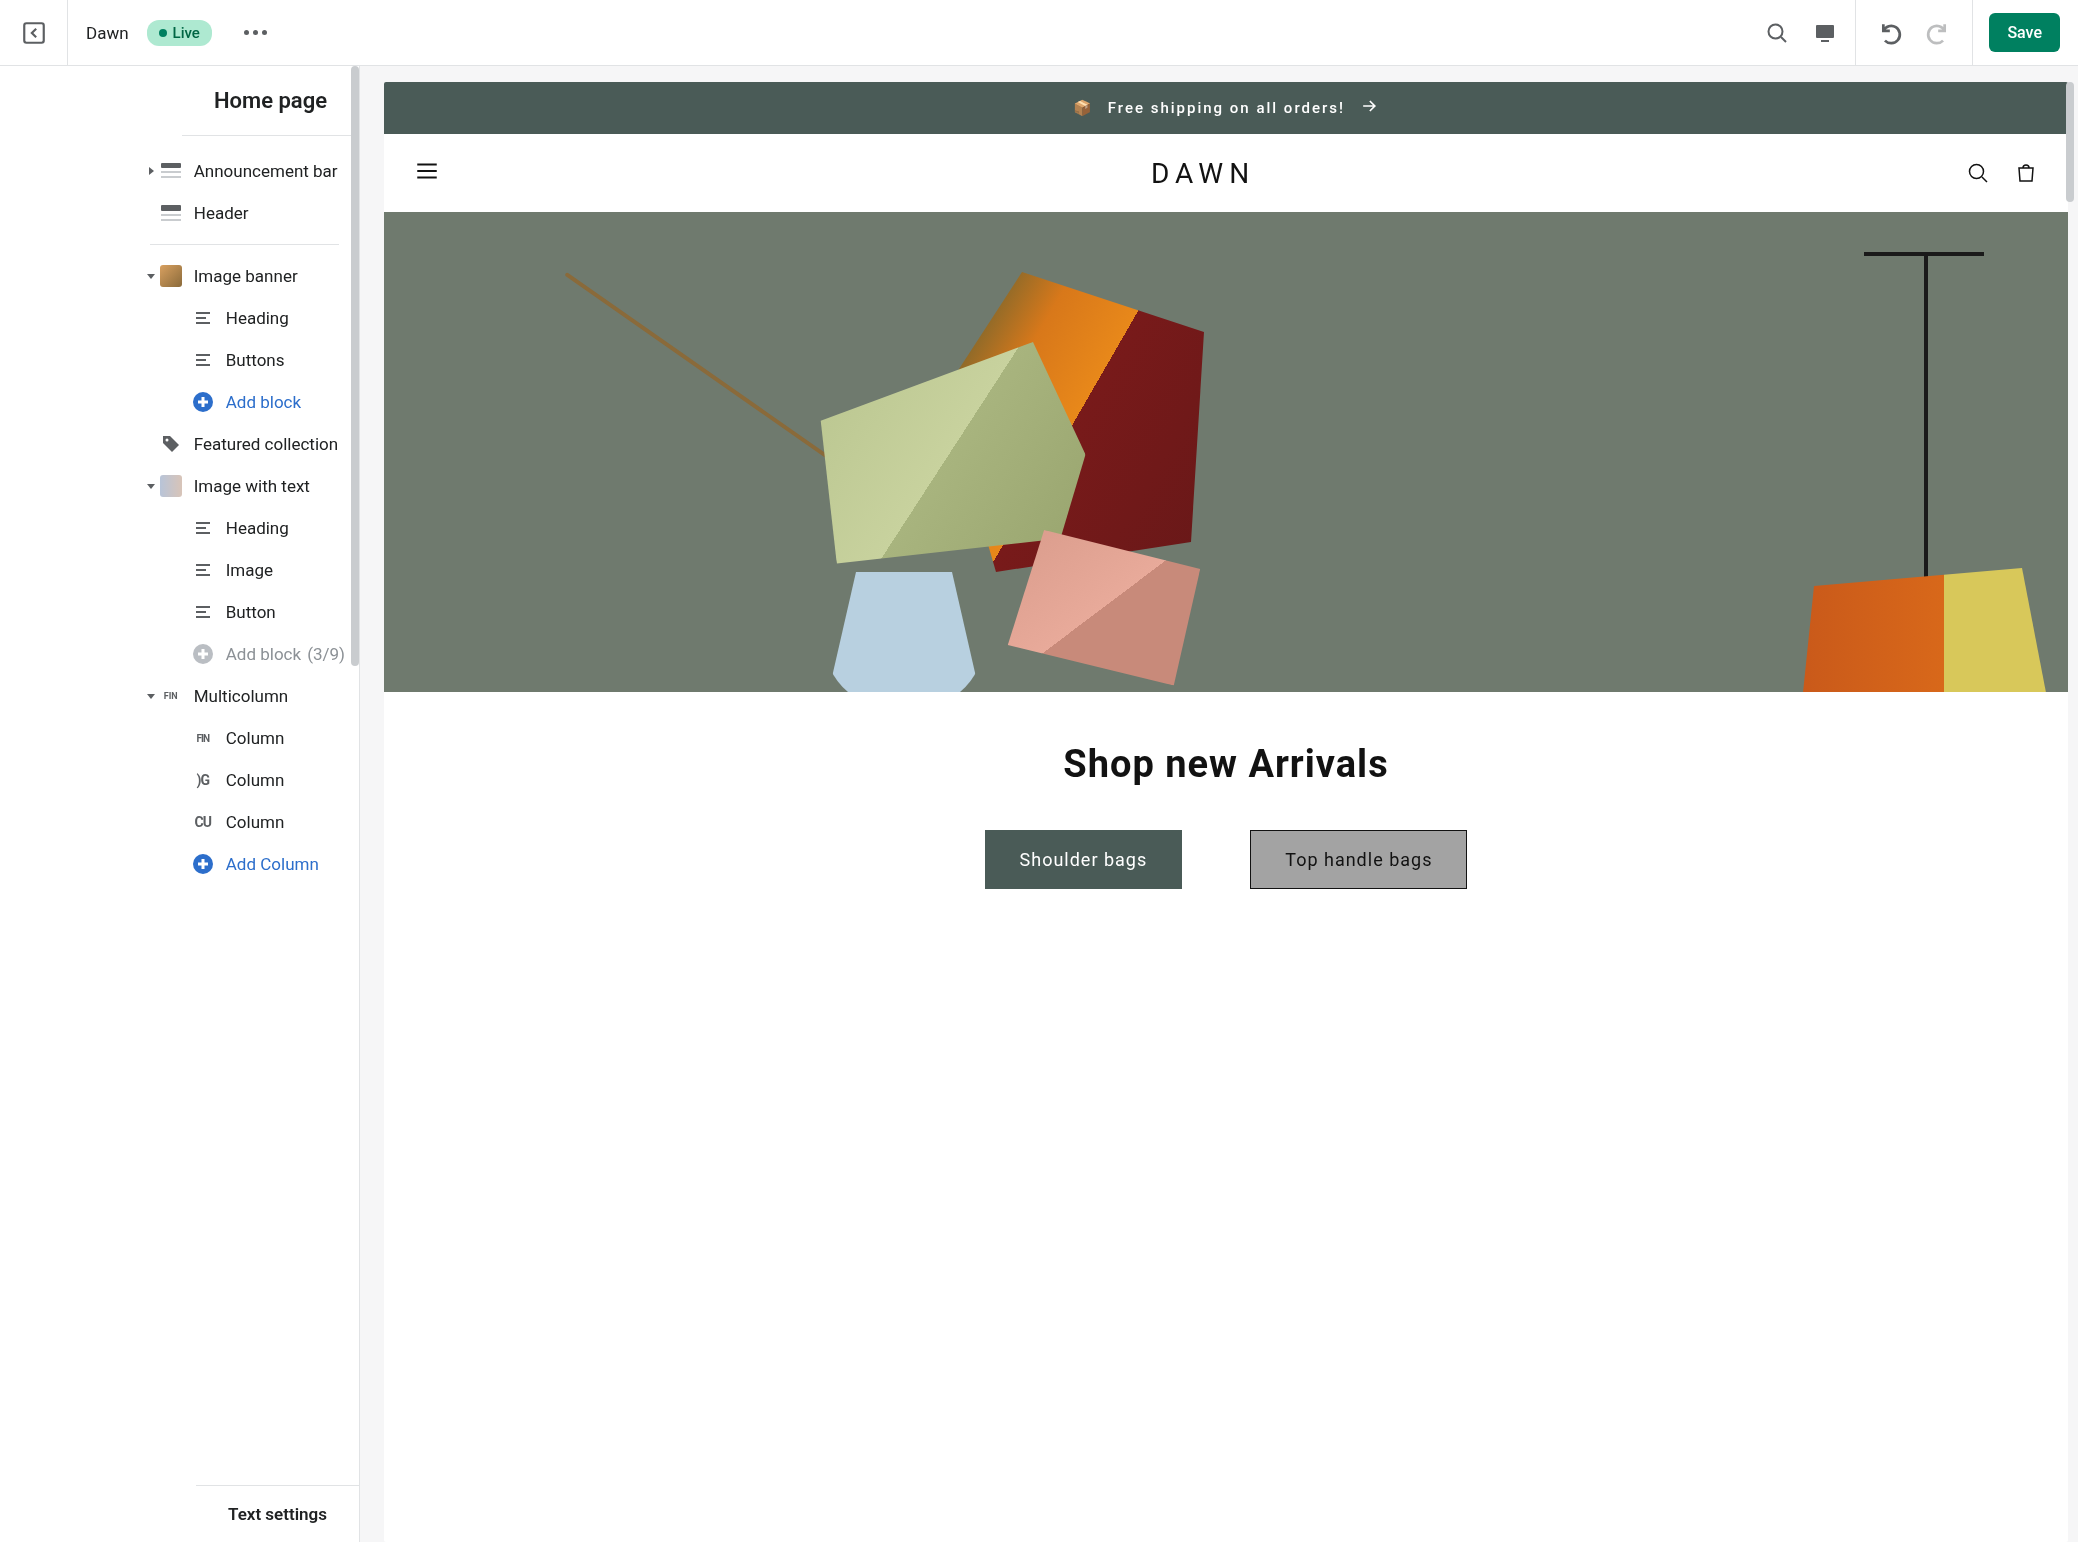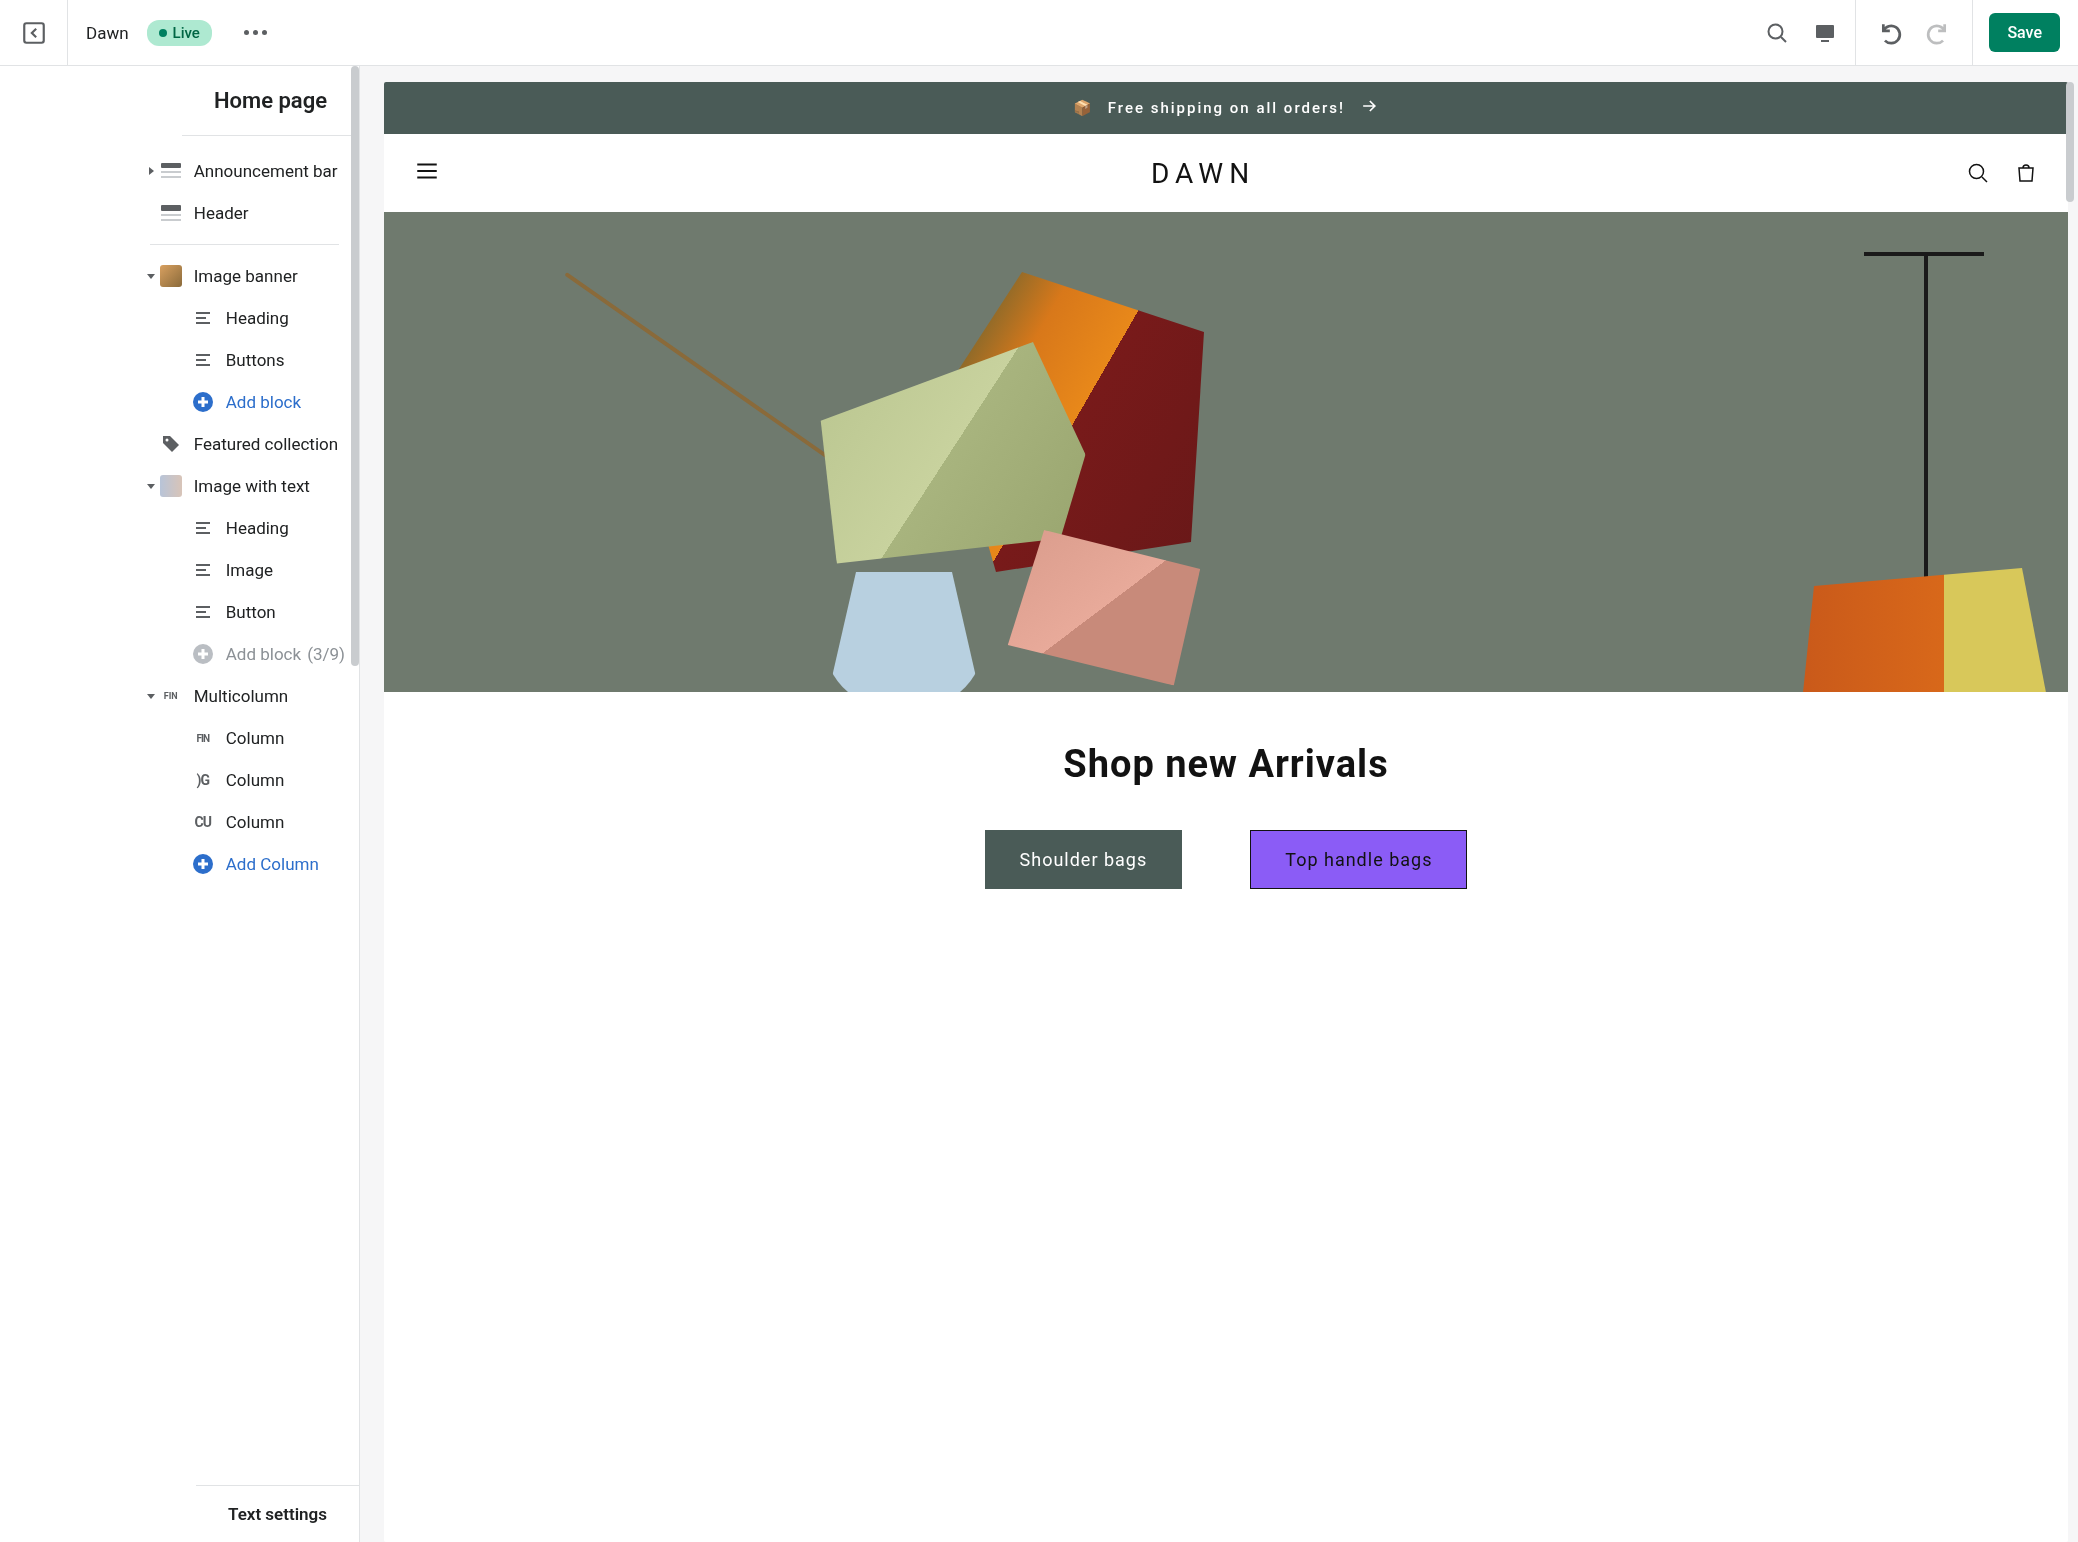--- a/index.html
+++ b/index.html
@@ -87,21 +87,21 @@
 .bag5 .body { width:100%; height:100%; background:linear-gradient(90deg,#c8581a 0%,#d8681a 60%,#d8c85a 60%); clip-path:polygon(10% 30%,90% 20%,100% 95%,5% 100%); }
 .strap { position:absolute; left:150px; top:160px; width:350px; height:4px; background:#8a6a3a; transform:rotate(35deg); border-radius:2px; }
 .rack { position:absolute; right:140px; top:40px; width:4px; height:440px; background:#1a1a1a; }
 .rack::before { content:''; position:absolute; left:-60px; top:0; width:120px; height:4px; background:#1a1a1a; }
 
 .banner-content { background:#fff; padding:50px 40px 40px; text-align:center; }
 .banner-heading { font-size:38px; font-weight:700; letter-spacing:1px; color:#121212; margin-bottom:44px; }
 .banner-buttons { display:flex; gap:32px; justify-content:center; }
 .banner-btn { padding:18px 34px; font-size:18px; letter-spacing:1px; border:1px solid #121212; cursor:pointer; }
 .banner-btn.primary { background:#4a5b57; color:#fff; border-color:#4a5b57; }
-.banner-btn.secondary { background:#8b5cf6; color:#121212;margin-left:36px; }
+.banner-btn.secondary { background:#a3a3a3; color:#121212;margin-left:36px; }
 </style>
 </head>
 <body>
 
 <div class="topbar">
   <div class="topbar-left">
     <div class="back-btn">
       <svg viewBox="0 0 24 24">
           <rect x="3" y="3" width="18" height="18" rx="2" fill="none" stroke="#5c5f62" stroke-width="2"></rect>
           <path d="M14 8l-4 4 4 4" fill="none" stroke="#5c5f62" stroke-width="2"></path>

